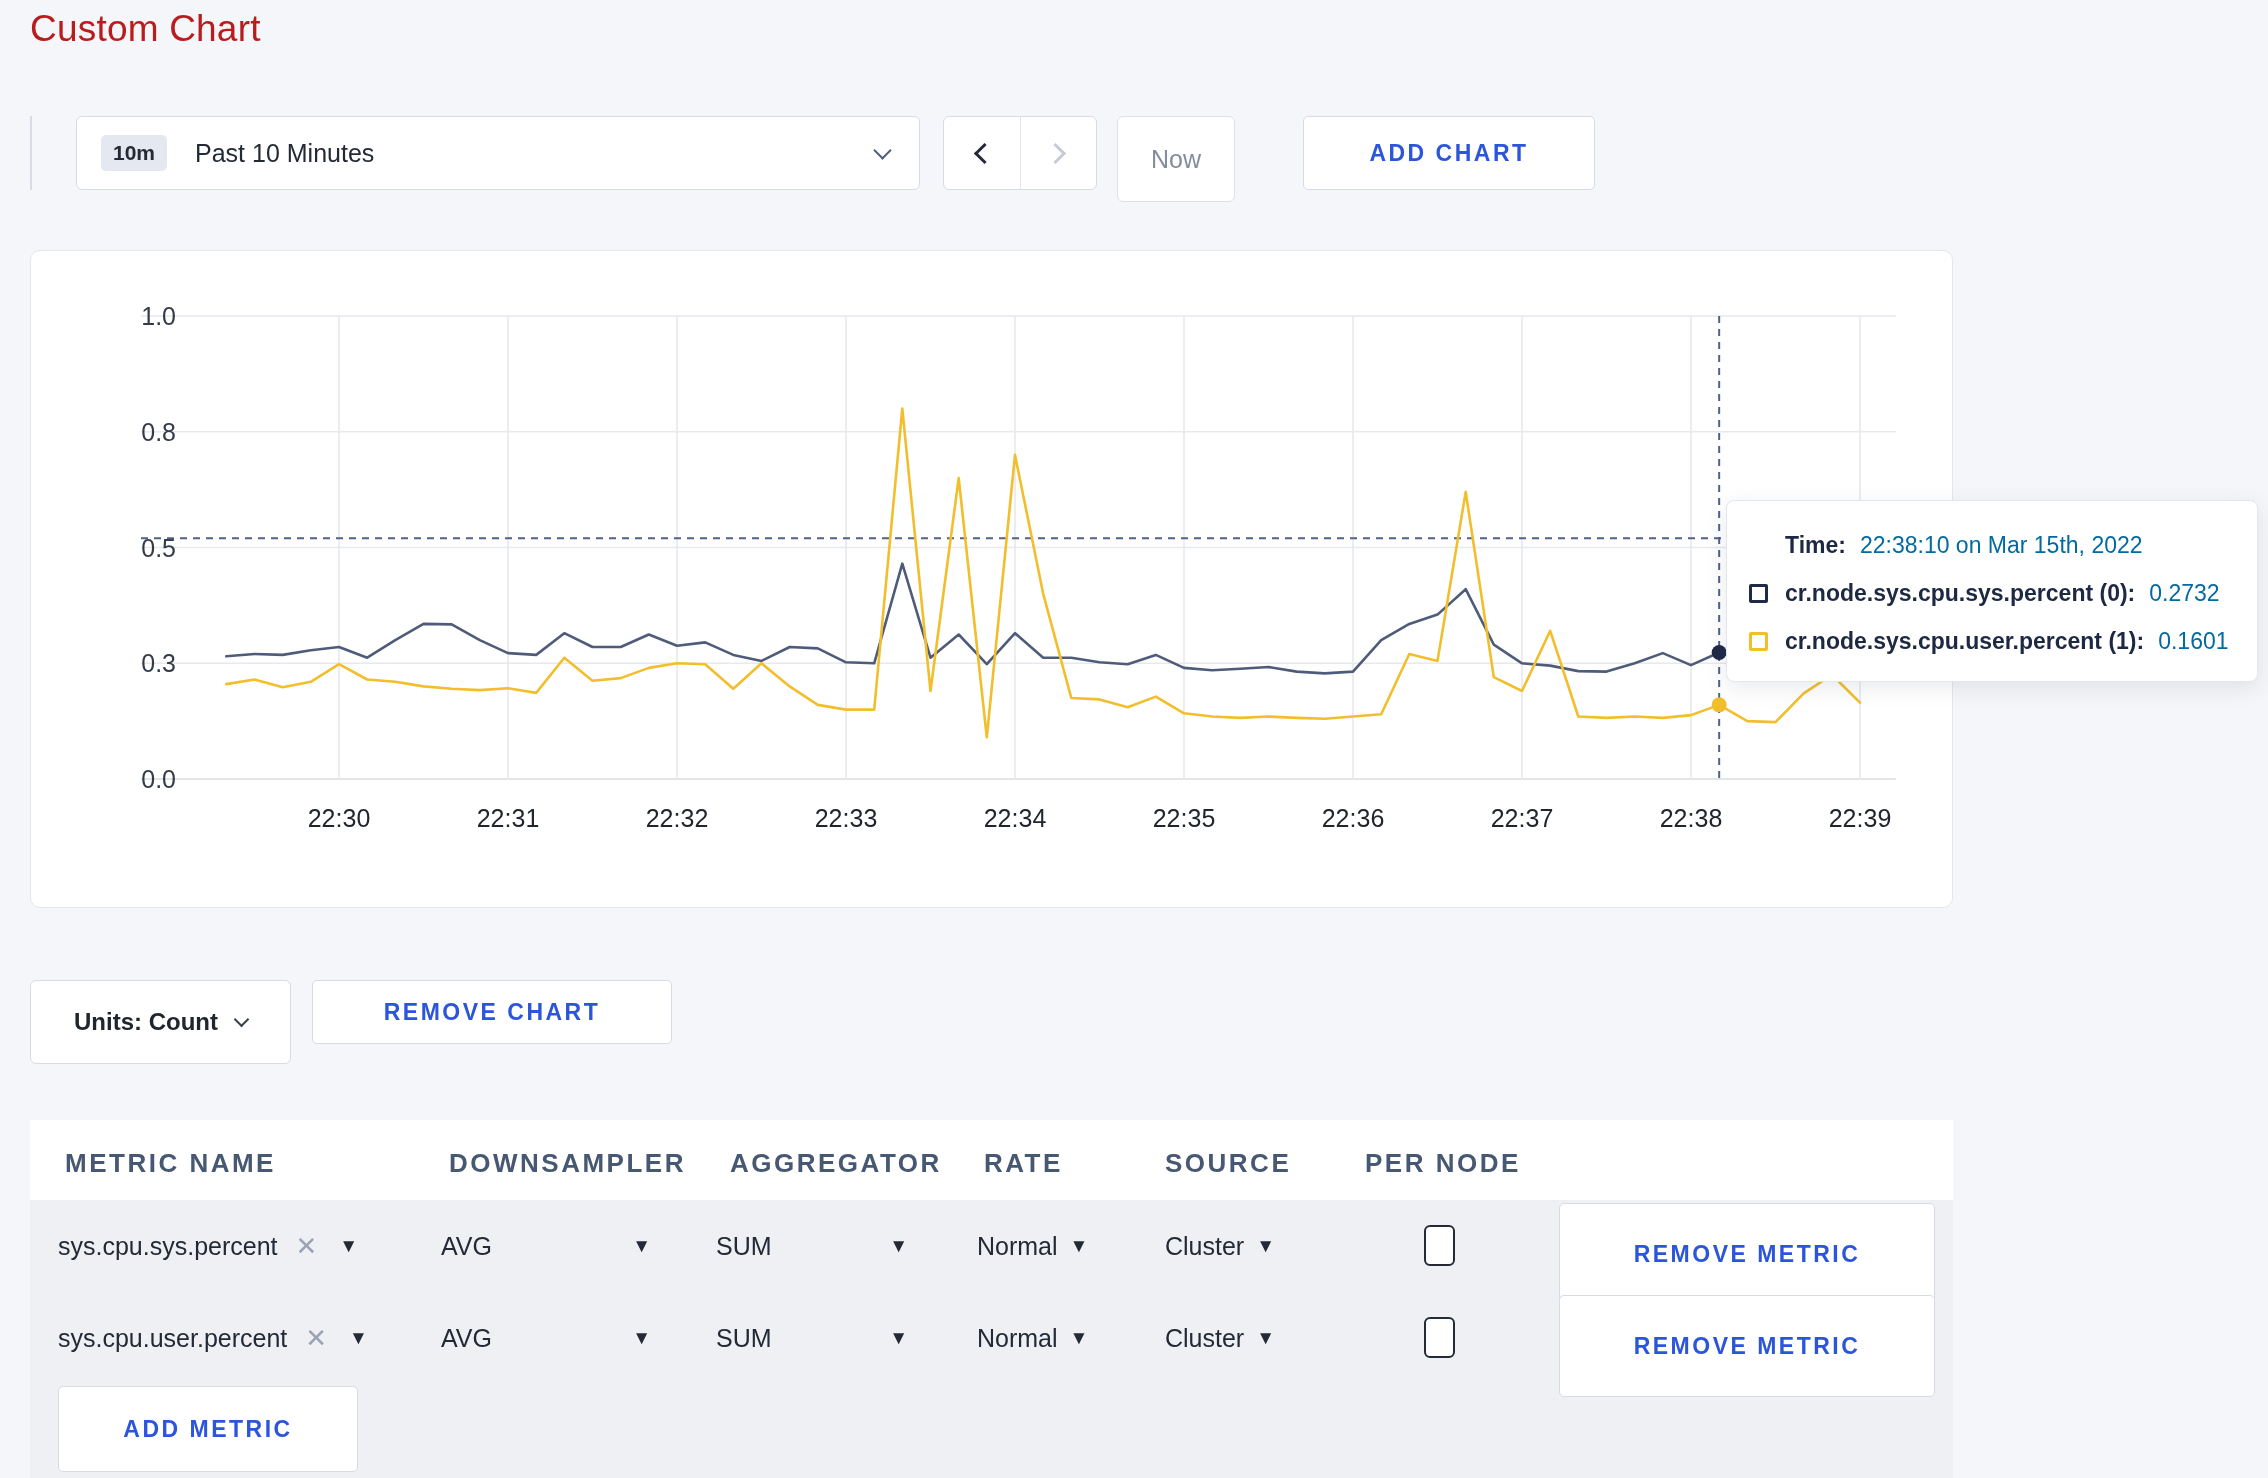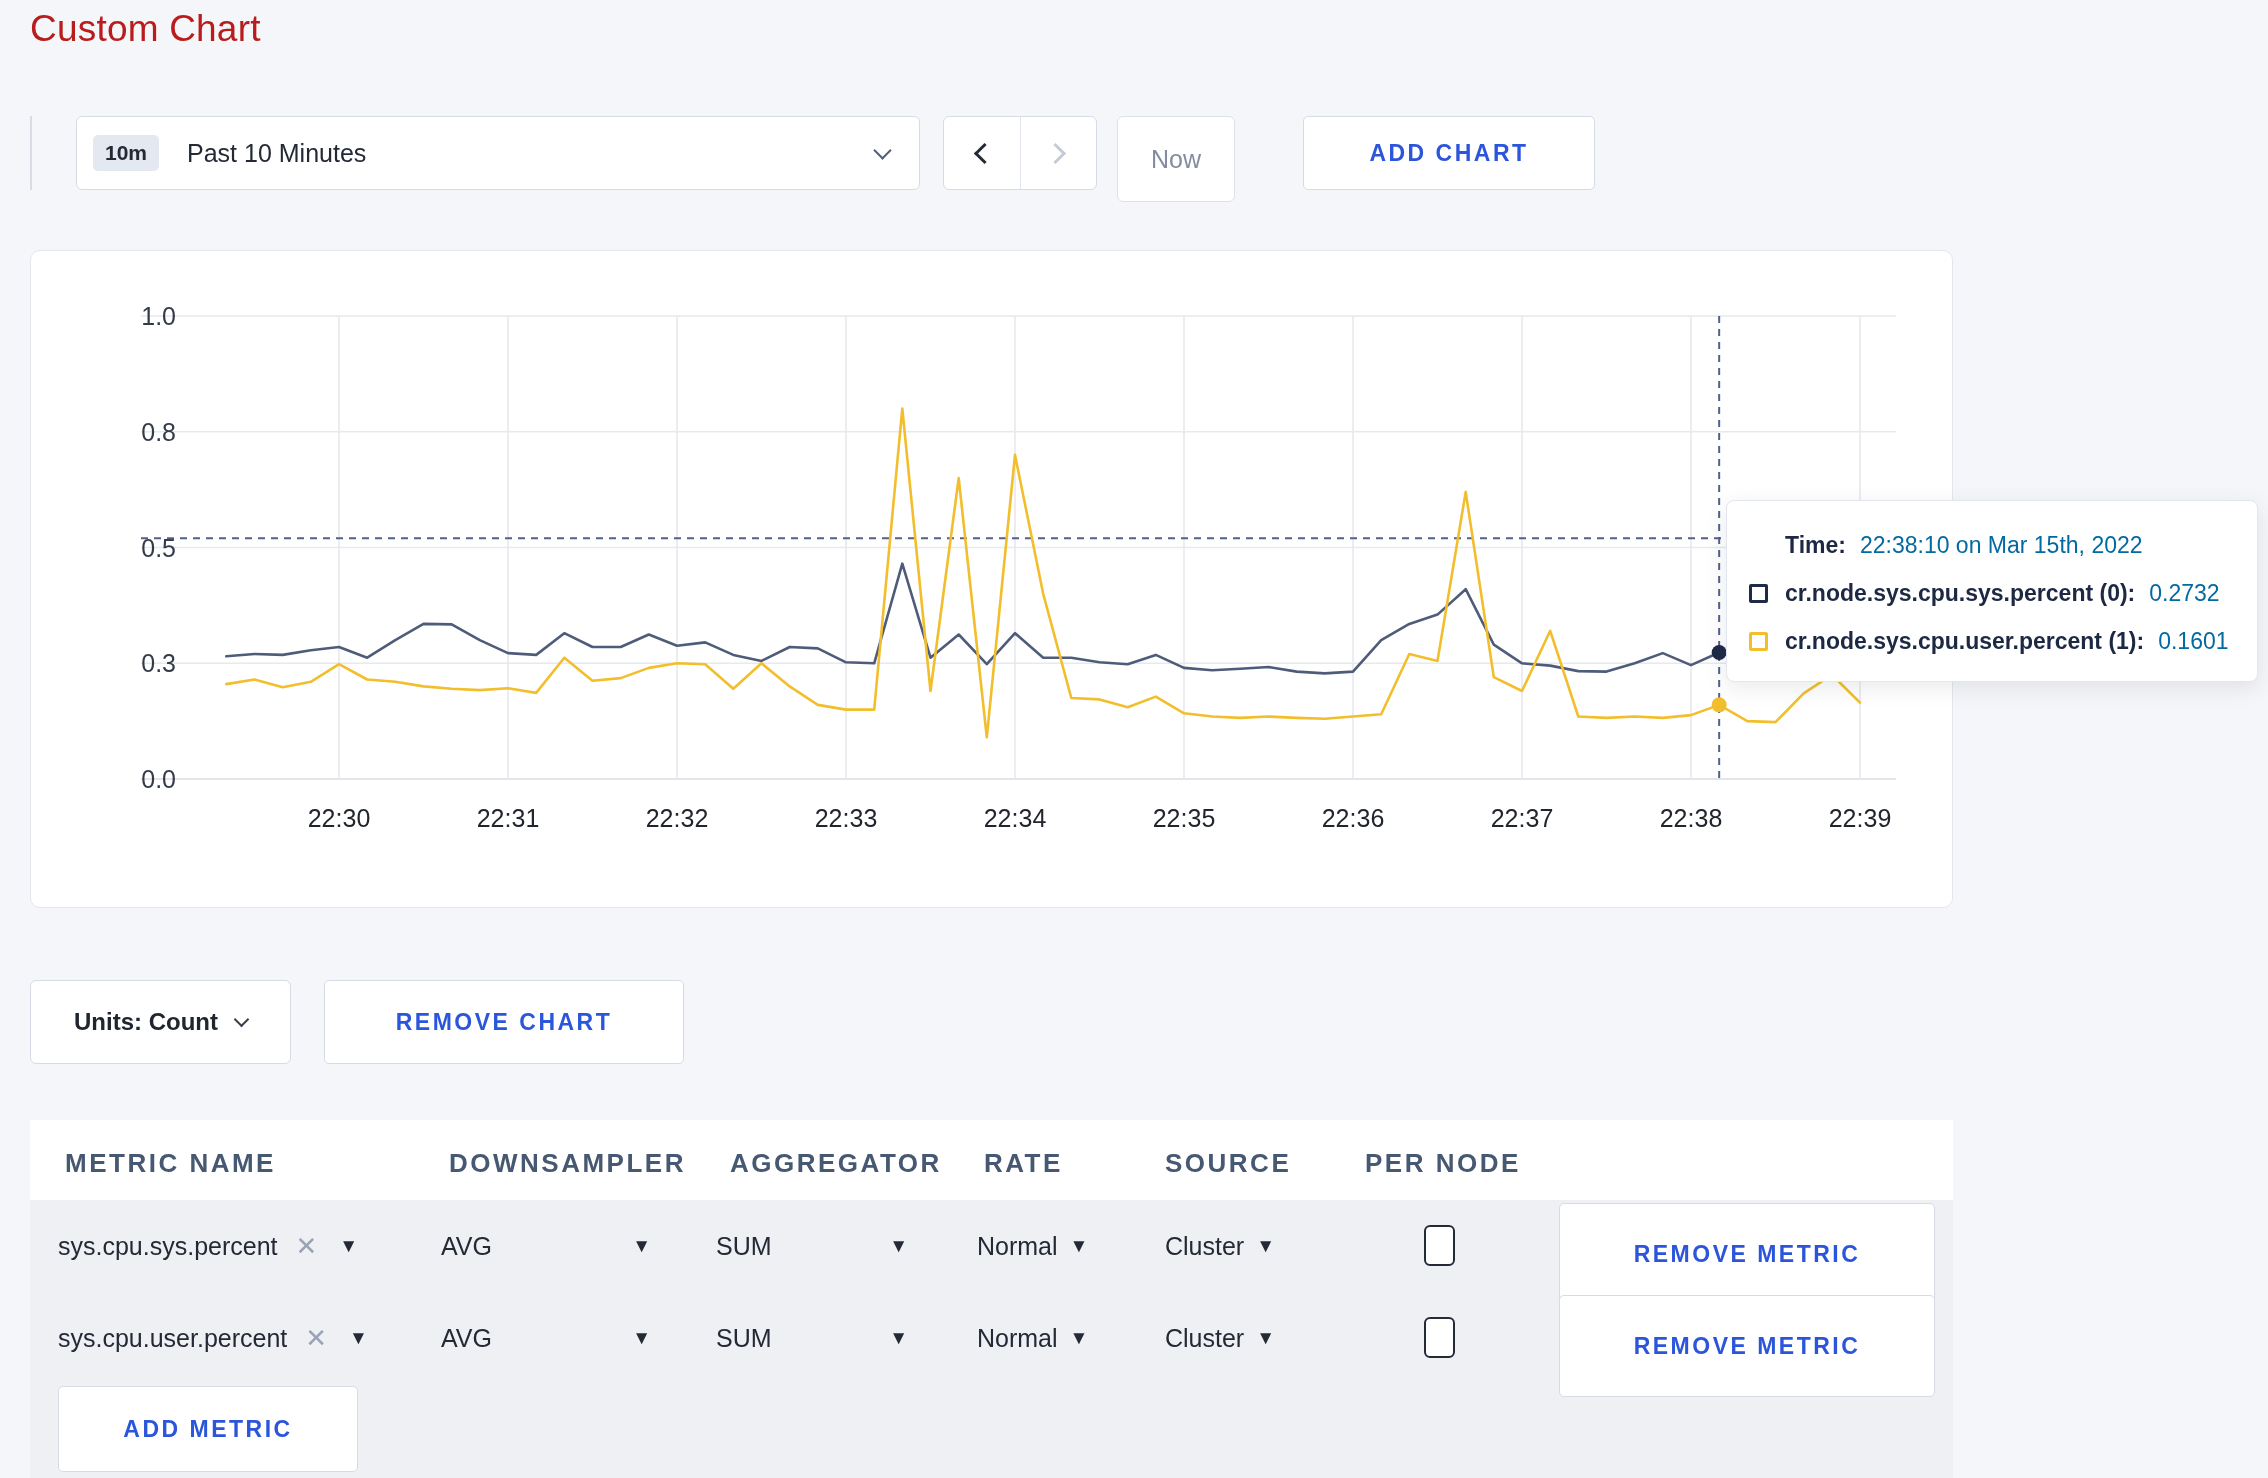--- a/index.html
+++ b/index.html
@@ -12,21 +12,21 @@
   }
   .abs { position:absolute; }
 
   
   .page-title { left:30px; top:8px; font-size:37px; font-weight:400; color:#b91c1c; letter-spacing:.2px; }
   .v-divider { left:30px; top:116px; width:2px; height:74px; background:#d8dce5; }
 
   .time-select {
     left:76px; top:116px; width:844px; height:74px;
     background:#fff; border:1px solid #d6dbe5; border-radius:6px;
-    display:flex; align-items:center; padding:0 30px 0 16px;
+    display:flex; align-items:center; padding:0 30px 0 24px;
   }
   .range-badge {
     background:#e4e8f0; border-radius:5px; padding:6px 12px;
     font-size:21px; font-weight:700; color:#242a35; margin-right:28px;
   }
   .range-label { font-size:25px; color:#242a35; flex:1; }
   .chev { width:13px; height:13px; border-right:2.5px solid #525f7f; border-bottom:2.5px solid #525f7f; transform:rotate(45deg); margin-top:-6px; }
 
   .nav-group {
     left:943px; top:116px; width:154px; height:74px;
@@ -73,21 +73,21 @@
   .tip-value { font-size:23px; color:#0369a1; white-space:nowrap; }
 
   
   .units-btn {
     left:30px; top:980px; width:261px; height:84px;
     background:#fff; border:1px solid #d6dbe5; border-radius:6px;
     display:flex; align-items:center; justify-content:center; gap:18px;
     font-size:24px; font-weight:700; color:#20262e;
   }
   .units-btn .chev { border-color:#39404e; width:11px; height:11px; border-width:2.5px; }
-  .remove-chart-btn { left:312px; top:980px; width:360px; height:84px;margin-left:12px; }
+  .remove-chart-btn { left:312px; top:980px; width:360px; height:64px; }
 
   
   .table-header-band { left:30px; top:1120px; width:1923px; height:80px; background:#fff; }
   .table-body-band   { left:30px; top:1200px; width:1923px; height:278px; background:#eef0f4; }
   .th {
     position:absolute; top:1148px; font-size:26px; font-weight:700;
     letter-spacing:2.5px; color:#475872; white-space:nowrap;
   }
   .cell { position:absolute; display:flex; align-items:center; font-size:25px; color:#242a35; white-space:nowrap; }
   .clear-x { color:#9aa3b5; font-size:26px; margin-left:18px; }

